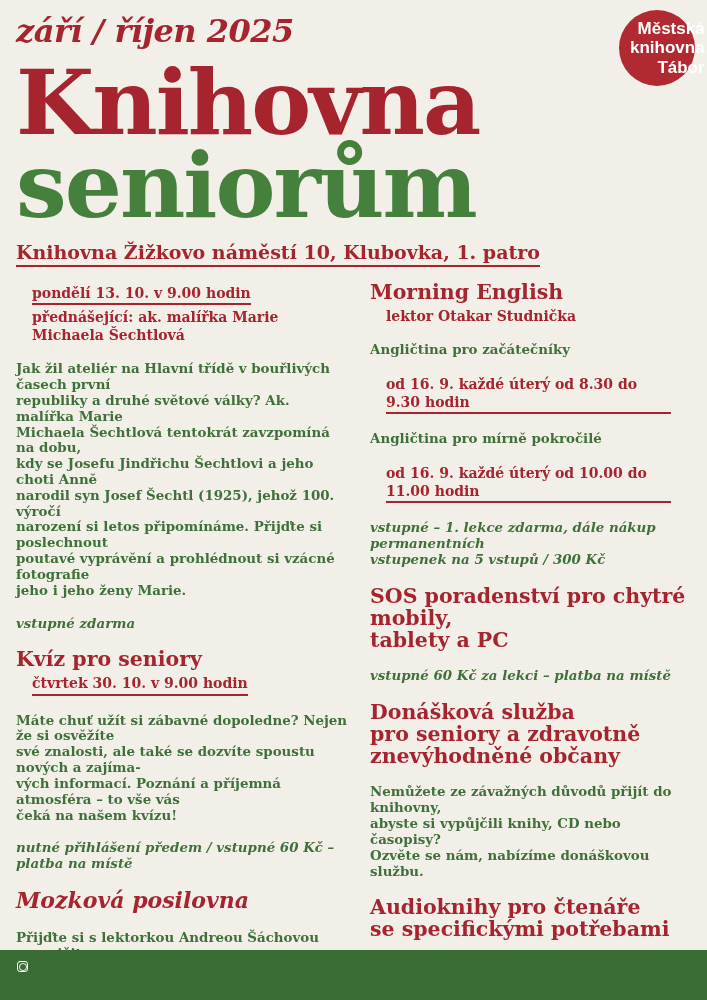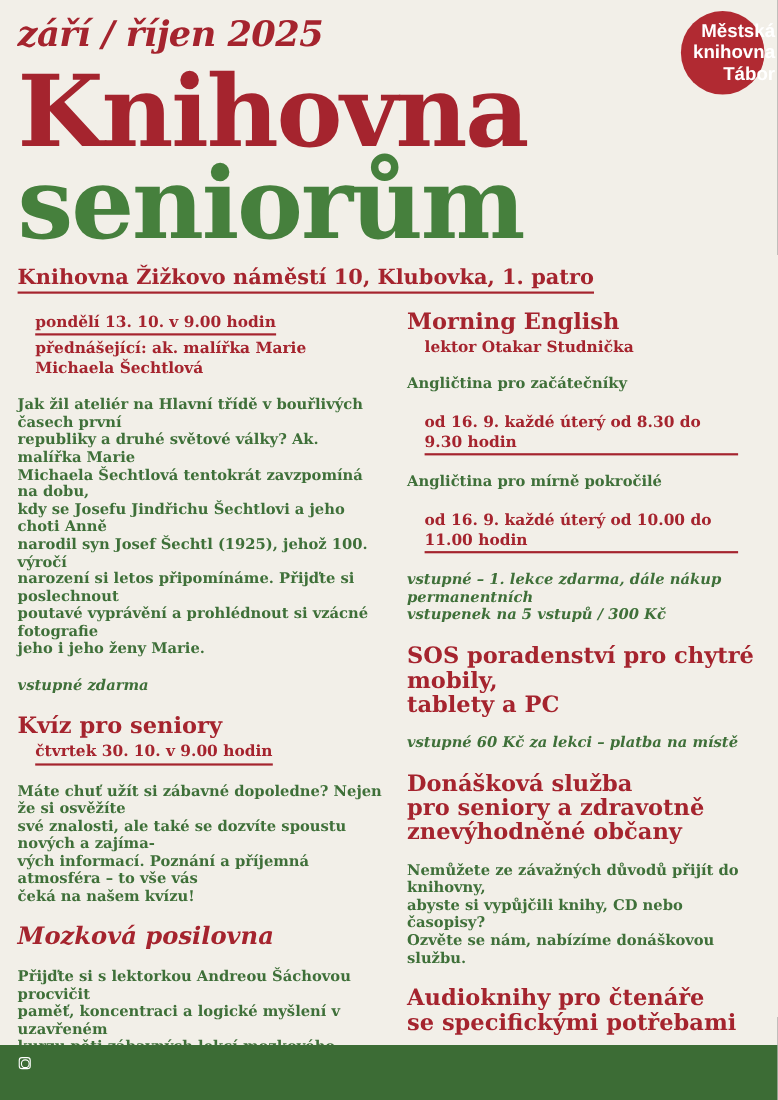--- a/index.html
+++ b/index.html
@@ -107,20 +107,21 @@
           <div class="body note">vstupné zdarma</div>
         </section>
 
         <section>
           <div class="h2">Kvíz pro seniory</div>
           <div class="meta"><span class="u2">čtvrtek 30. 10. v 9.00 hodin</span></div>
           <div class="body prewrap">Máte chuť užít si zábavné dopoledne? Nejen že si osvěžíte
 své znalosti, ale také se dozvíte spoustu nových a zajíma-
 vých informací. Poznání a příjemná atmosféra – to vše vás
 čeká na našem kvízu!</div>
+          <div class="body note">nutné přihlášení předem / vstupné 60 Kč – platba na místě</div>
         </section>
 
         <section>
           <div class="h2 h2-lg">Mozková posilovna</div>
           <div class="body prewrap">Přijďte si s lektorkou Andreou Šáchovou procvičit
 paměť, koncentraci a logické myšlení v uzavřeném
 kurzu pěti zábavných lekcí mozkového joggingu,
 který vám pomůže udržet mentální svěžest.</div>
 
         </section>

